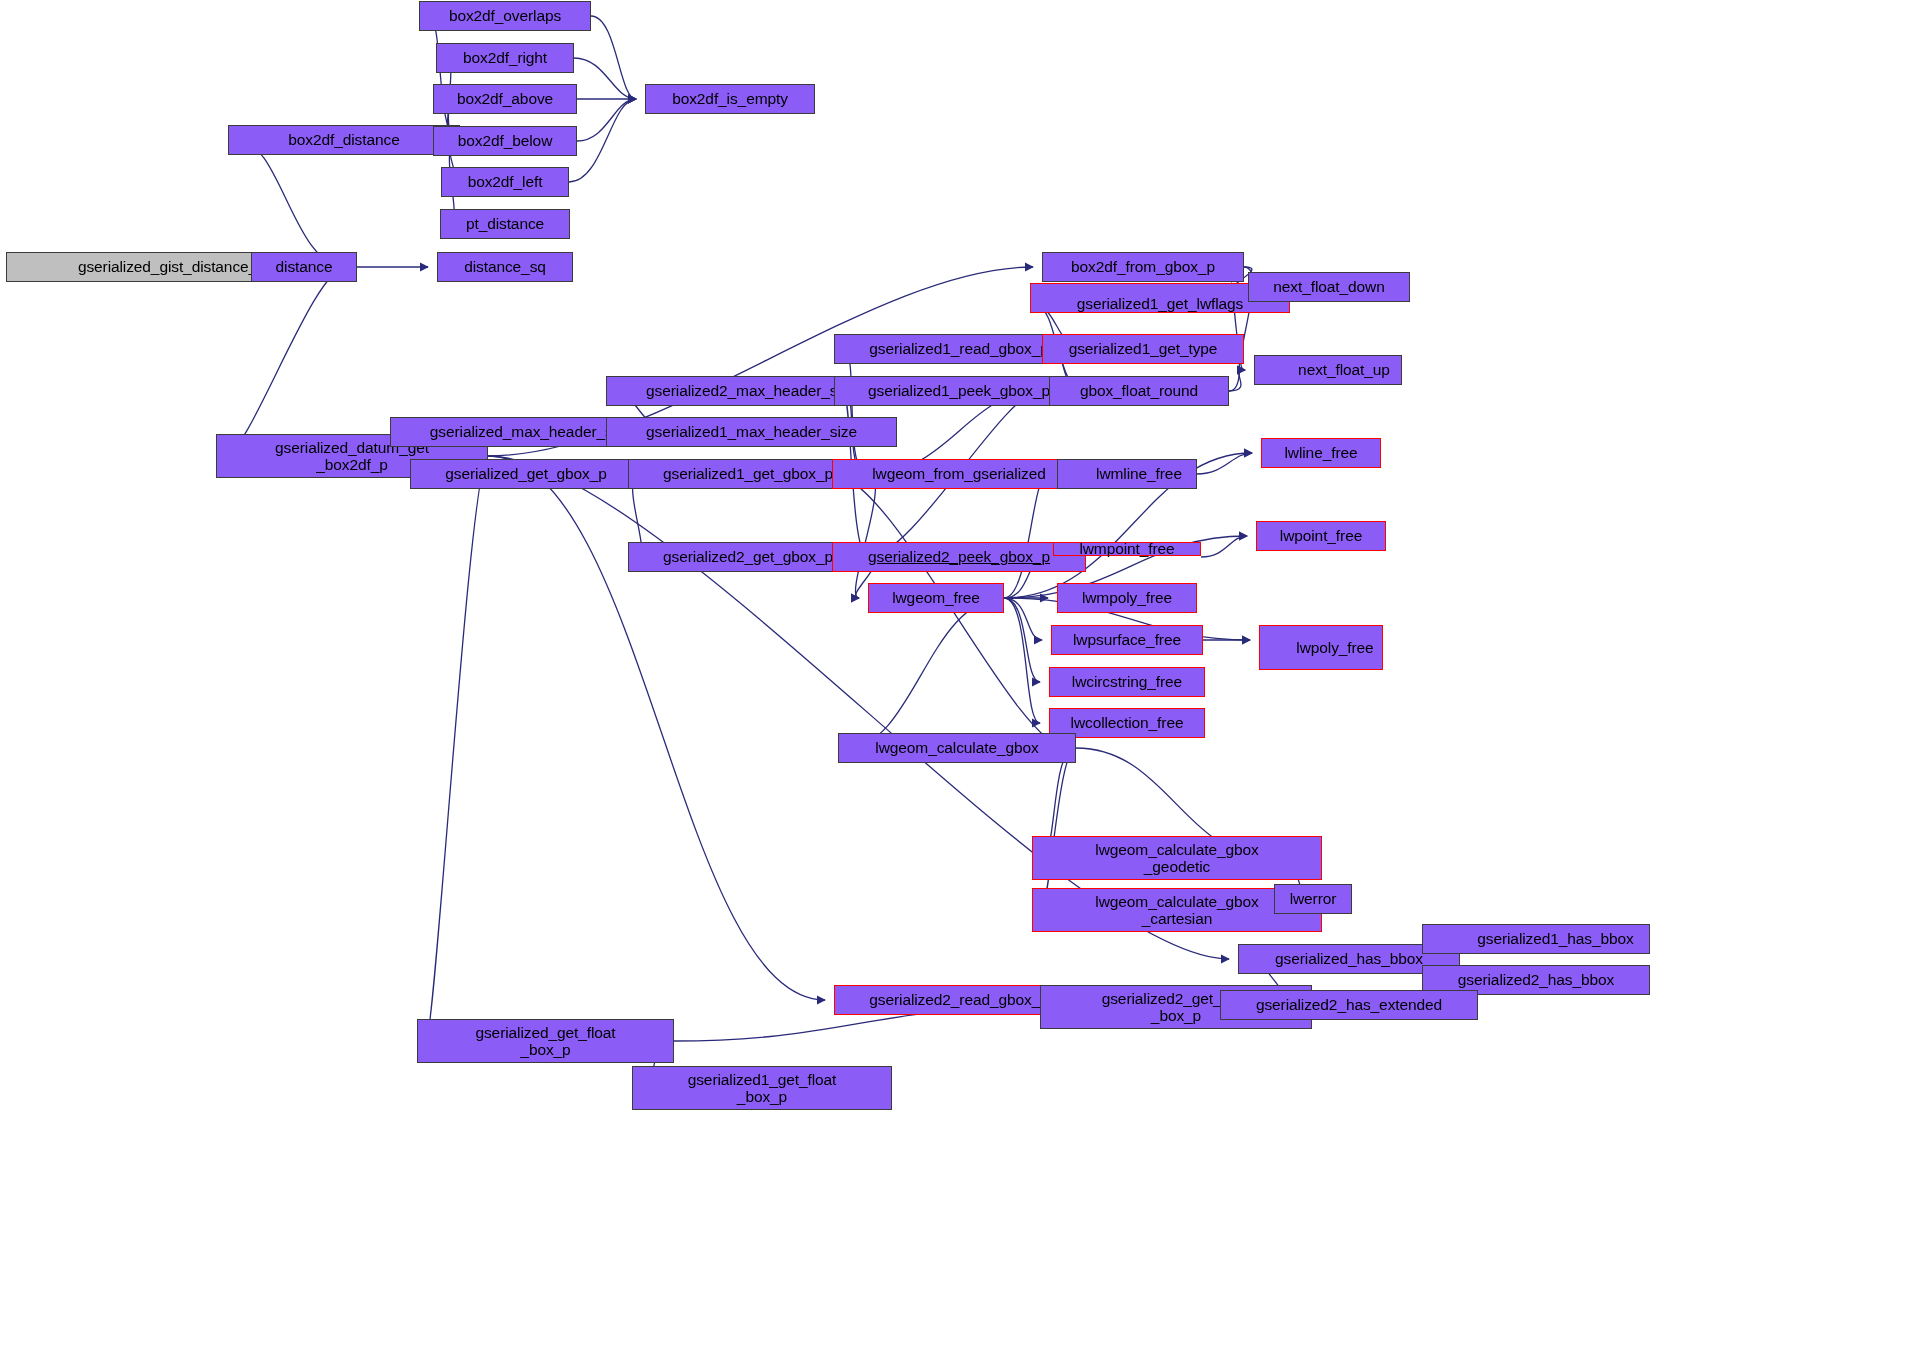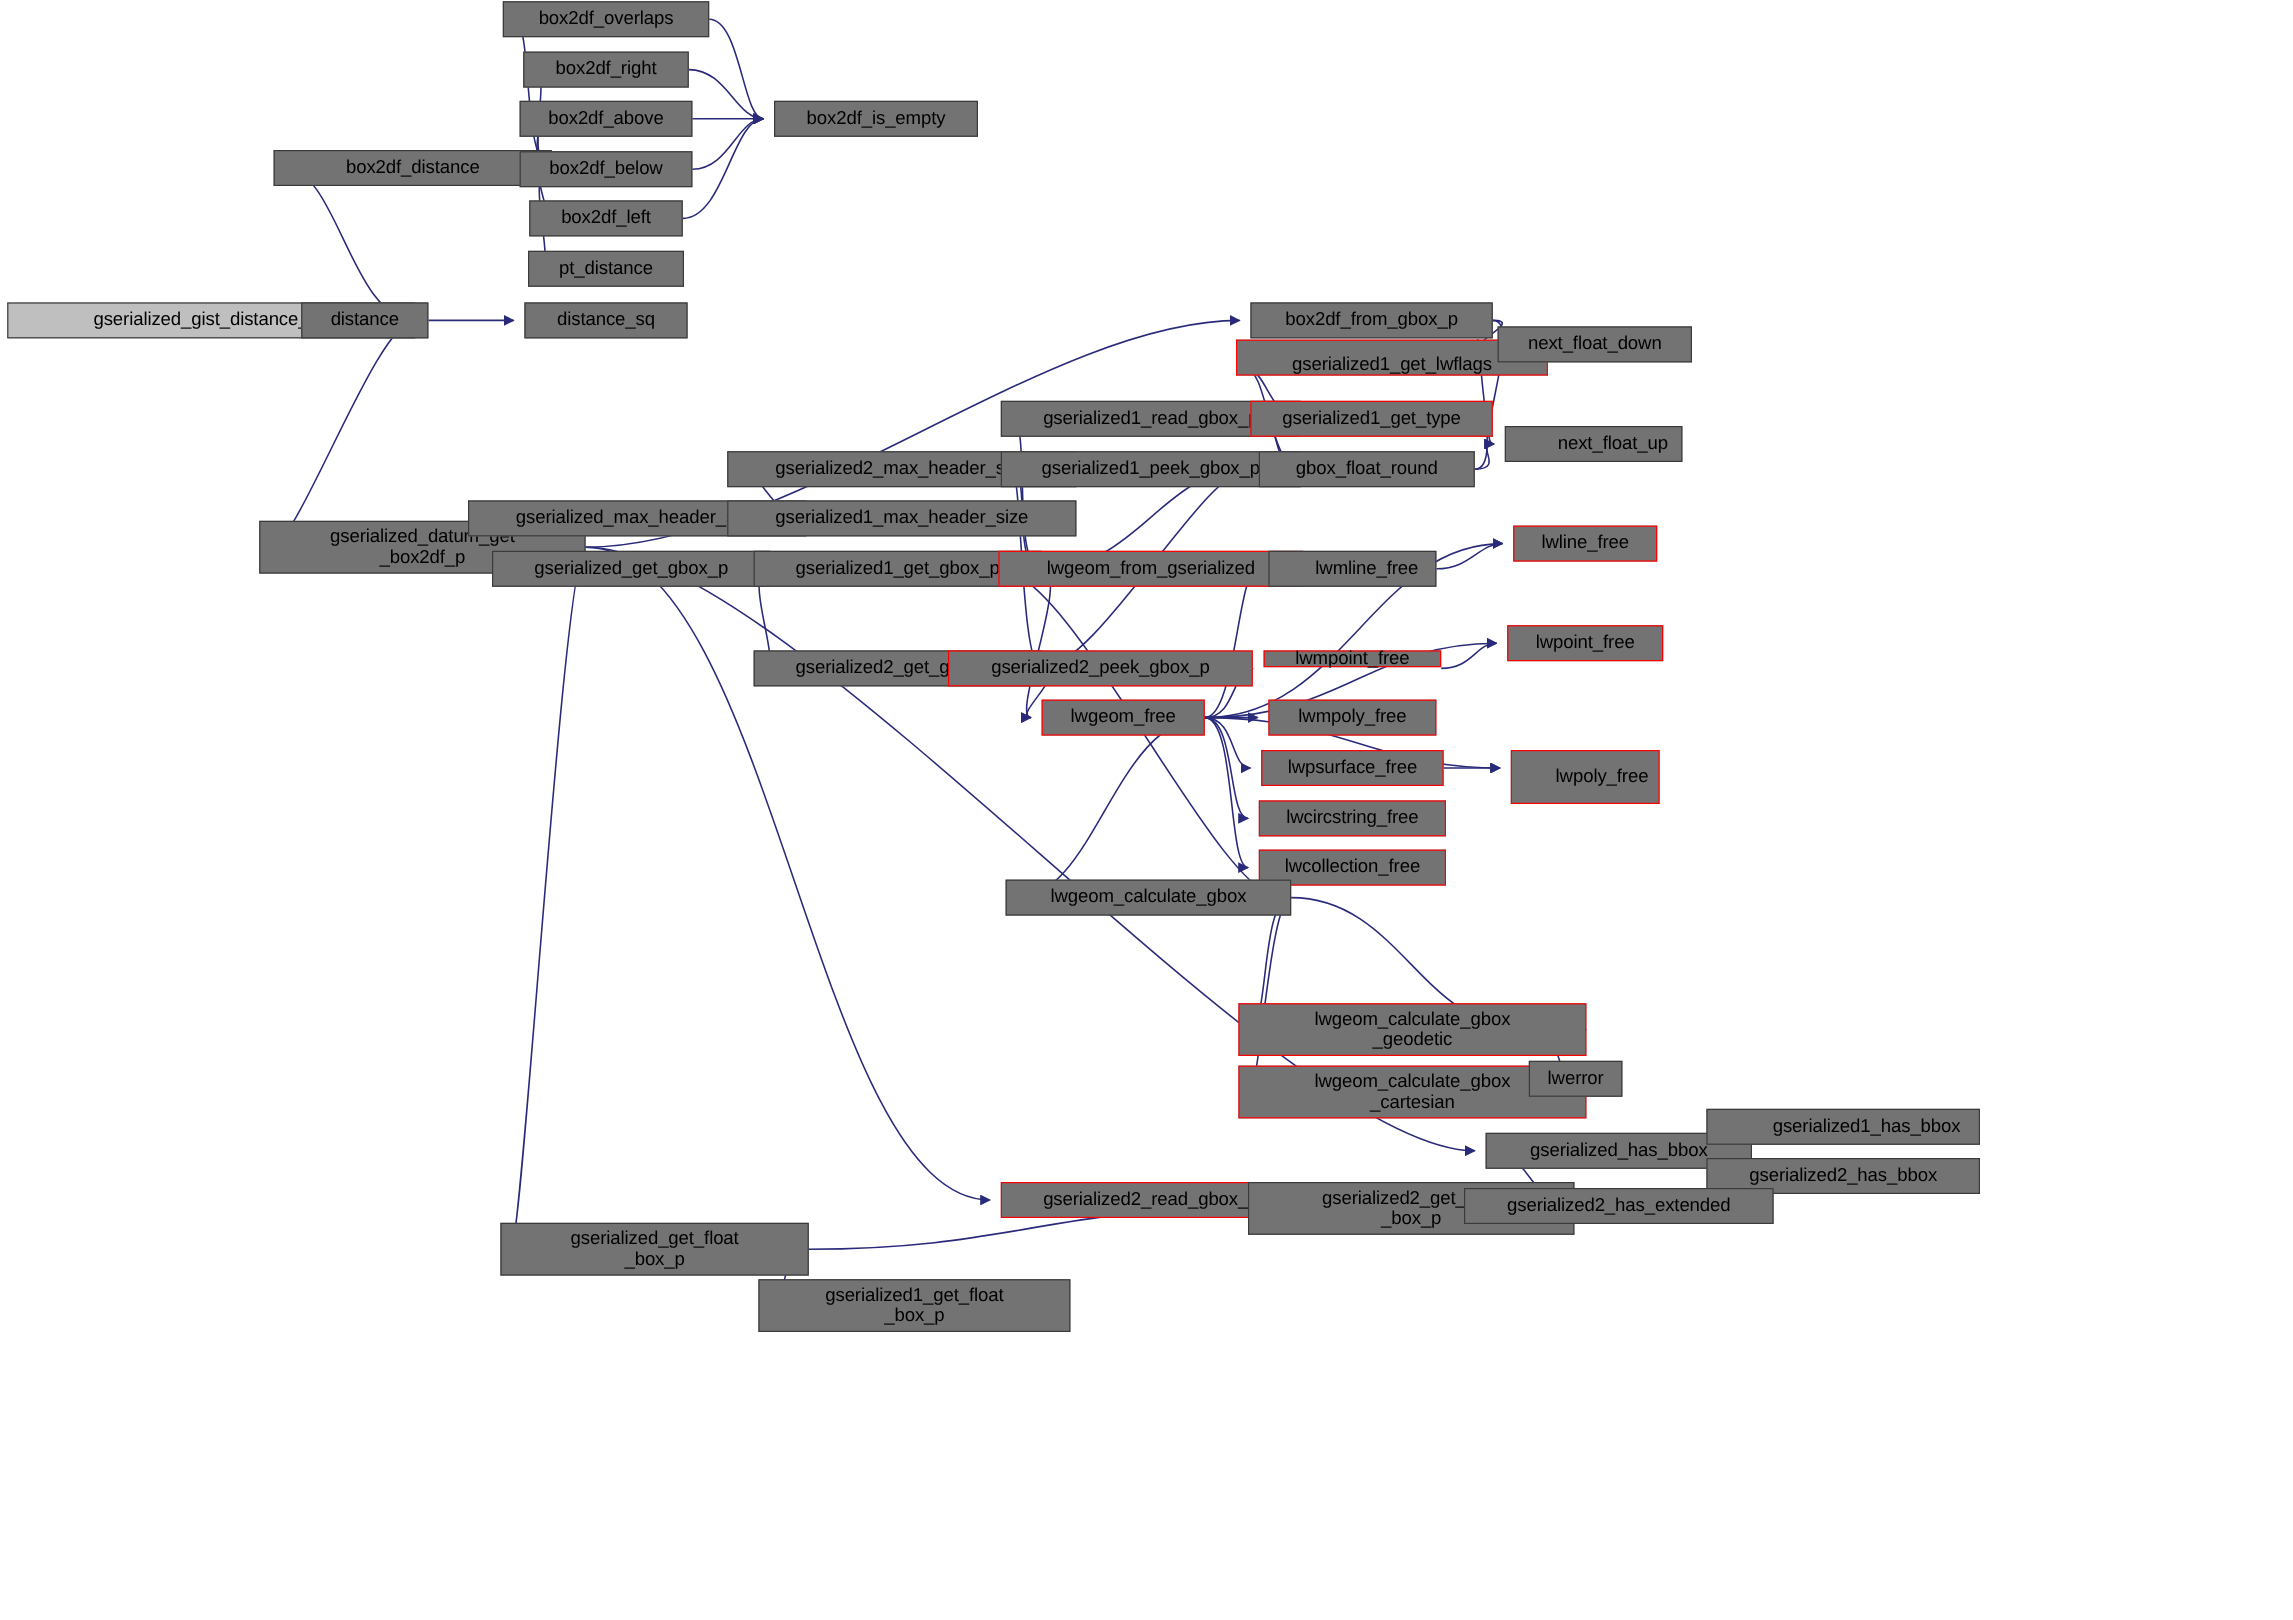--- a/index.html
+++ b/index.html
@@ -25,21 +25,21 @@
   .node {
     position: absolute;
     box-sizing: border-box;
     display: flex;
     align-items: center;
     justify-content: center;
     text-align: center;
     font-size: 15.5px;
     line-height: 1.12;
     color: #000000;
-    background: #737373;
+    background: #8b5cf6;
     border: 1.4px solid #3b3b3b;
     white-space: pre;
     letter-spacing: -0.1px;
     z-index: 5;
   }
   .node.red {
     border-color: #ff0000;
     border-width: 1.6px;
   }
   .node.root {
@@ -154,21 +154,21 @@
       <div class="node" style="left: 628px; top: 542px; width: 240px; height: 30px;"><span class="label">gserialized2_get_gbox_p</span></div>
       <div class="node" style="left: 834px; top: 334px; width: 250px; height: 30px;"><span class="label">gserialized1_read_gbox_p</span></div>
       <div class="node" style="left: 834px; top: 376px; width: 250px; height: 30px;"><span class="label">gserialized1_peek_gbox_p</span></div>
       <div class="node" style="left: 1042px; top: 252px; width: 202px; height: 30px;"><span class="label">box2df_from_gbox_p</span></div>
       <div class="node red" style="left: 1030px; top: 283px; width: 260px; height: 30px; align-items: flex-end;"><span class="label">gserialized1_get_lwflags</span></div>
       <div class="node red" style="left: 1042px; top: 334px; width: 202px; height: 30px;"><span class="label">gserialized1_get_type</span></div>
       <div class="node" style="left: 1049px; top: 376px; width: 180px; height: 30px;"><span class="label">gbox_float_round</span></div>
       <div class="node" style="left: 1248px; top: 272px; width: 162px; height: 30px;"><span class="label">next_float_down</span></div>
       <div class="node" style="left: 1254px; top: 355px; width: 148px; height: 30px; padding-left: 32px;"><span class="label">next_float_up</span></div>
       <div class="node red" style="left: 832px; top: 459px; width: 254px; height: 30px;"><span class="label">lwgeom_from_gserialized</span></div>
-      <div class="node red" style="left: 790px; top: 542px; width: 254px; height: 30px;"><span class="label">gserialized2_peek_gbox_p</span></div>
+      <div class="node red" style="left: 832px; top: 542px; width: 254px; height: 30px; text-decoration: underline;"><span class="label">gserialized2_peek_gbox_p</span></div>
       <div class="node red" style="left: 868px; top: 583px; width: 136px; height: 30px;"><span class="label">lwgeom_free</span></div>
       <div class="node" style="left: 1057px; top: 459px; width: 140px; height: 30px; padding-left: 24px;"><span class="label">lwmline_free</span></div>
       <div class="node red" style="left: 1053px; top: 542px; width: 148px; height: 14px;"><span class="label">lwmpoint_free</span></div>
       <div class="node red" style="left: 1057px; top: 583px; width: 140px; height: 30px;"><span class="label">lwmpoly_free</span></div>
       <div class="node red" style="left: 1051px; top: 625px; width: 152px; height: 30px;"><span class="label">lwpsurface_free</span></div>
       <div class="node red" style="left: 1049px; top: 667px; width: 156px; height: 30px;"><span class="label">lwcircstring_free</span></div>
       <div class="node red" style="left: 1049px; top: 708px; width: 156px; height: 30px;"><span class="label">lwcollection_free</span></div>
       <div class="node red" style="left: 1261px; top: 438px; width: 120px; height: 30px;"><span class="label">lwline_free</span></div>
       <div class="node red" style="left: 1256px; top: 521px; width: 130px; height: 30px;"><span class="label">lwpoint_free</span></div>
       <div class="node red" style="left: 1259px; top: 625px; width: 124px; height: 45px; padding-left: 28px;"><span class="label">lwpoly_free</span></div>

